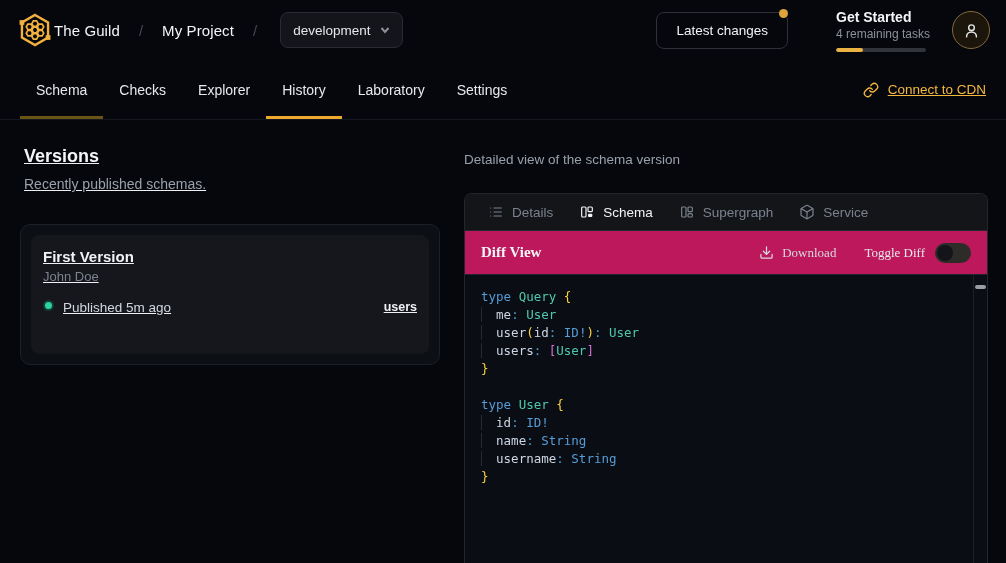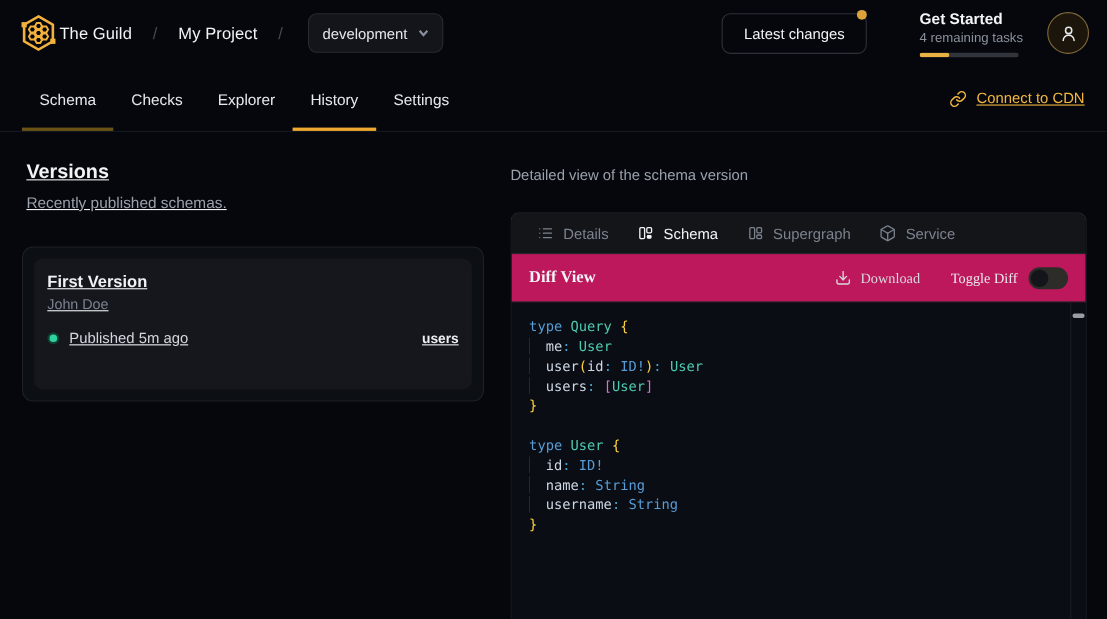--- a/index.html
+++ b/index.html
@@ -62,21 +62,21 @@
   .left-col { width:420px; margin-right:24px; flex:0 0 auto;text-decoration:underline; }
   .sec-title { font-size:18px; font-weight:700; color:#f2f4f6; line-height:24px; margin-left:4px; }
   .sec-sub { font-size:14px; color:#9aa1ab; margin-top:7px; line-height:18px; margin-left:4px; }
   .outer-card {
     margin-top:31px; border:1px solid #1c2027; background:#0c0f14;
     border-radius:10px; padding:10px; height:141px;
   }
   .version-card { background:#15171d; border-radius:8px; padding:12px 12px 14px; cursor:pointer; height:100%; }
   .vc-name { font-size:15px; font-weight:600; color:#f1f3f5; line-height:19px; }
   .vc-author { font-size:13px; color:#7b8290; margin-top:3px; line-height:16px; }
-  .vc-row { display:flex; align-items:center; margin-top:15px; }
+  .vc-row { display:flex; margin-top:15px; }
   .status-dot {
     width:11px; height:11px; border-radius:50%;
     background:#2dd4a0; border:2px solid #123f31; margin-right:9px; flex:0 0 auto;
   }
   .vc-status { font-size:13.5px; color:#d3d7dd; }
   .vc-service { margin-left:auto; font-size:12.5px; font-weight:700; color:#eef0f3; }
 
   .right-col { flex:1; display:flex; flex-direction:column; min-width:0; }
   .rc-title { font-size:17px; font-weight:700; color:#f2f4f6; line-height:24px; }
   .rc-sub { font-size:13.5px; color:#9aa1ab; margin-top:7px; line-height:17px; }
@@ -169,20 +169,21 @@
         <path d="M5 21c0-3.9 3.1-7 7-7s7 3.1 7 7"></path>
     </svg>
   </div>
 </div>
 
 <div class="nav">
   <div class="tab tab--visited">Schema</div>
   <div class="tab">Checks</div>
   <div class="tab">Explorer</div>
   <div class="tab tab--active">History</div>
+  <div class="tab">Laboratory</div>
   <div class="tab">Settings</div>
   <div class="nav-spacer"></div>
   <div class="cdn-link" style="align-self:center;text-decoration:underline;">
     <svg viewBox="0 0 24 24">
       <path d="M10 13a5 5 0 0 0 7.54.54l3-3a5 5 0 0 0-7.07-7.07l-1.72 1.71"></path>
       <path d="M14 11a5 5 0 0 0-7.54-.54l-3 3a5 5 0 0 0 7.07 7.07l1.71-1.71"></path>
     </svg>
     <span>Connect to CDN</span>
   </div>
 </div>

